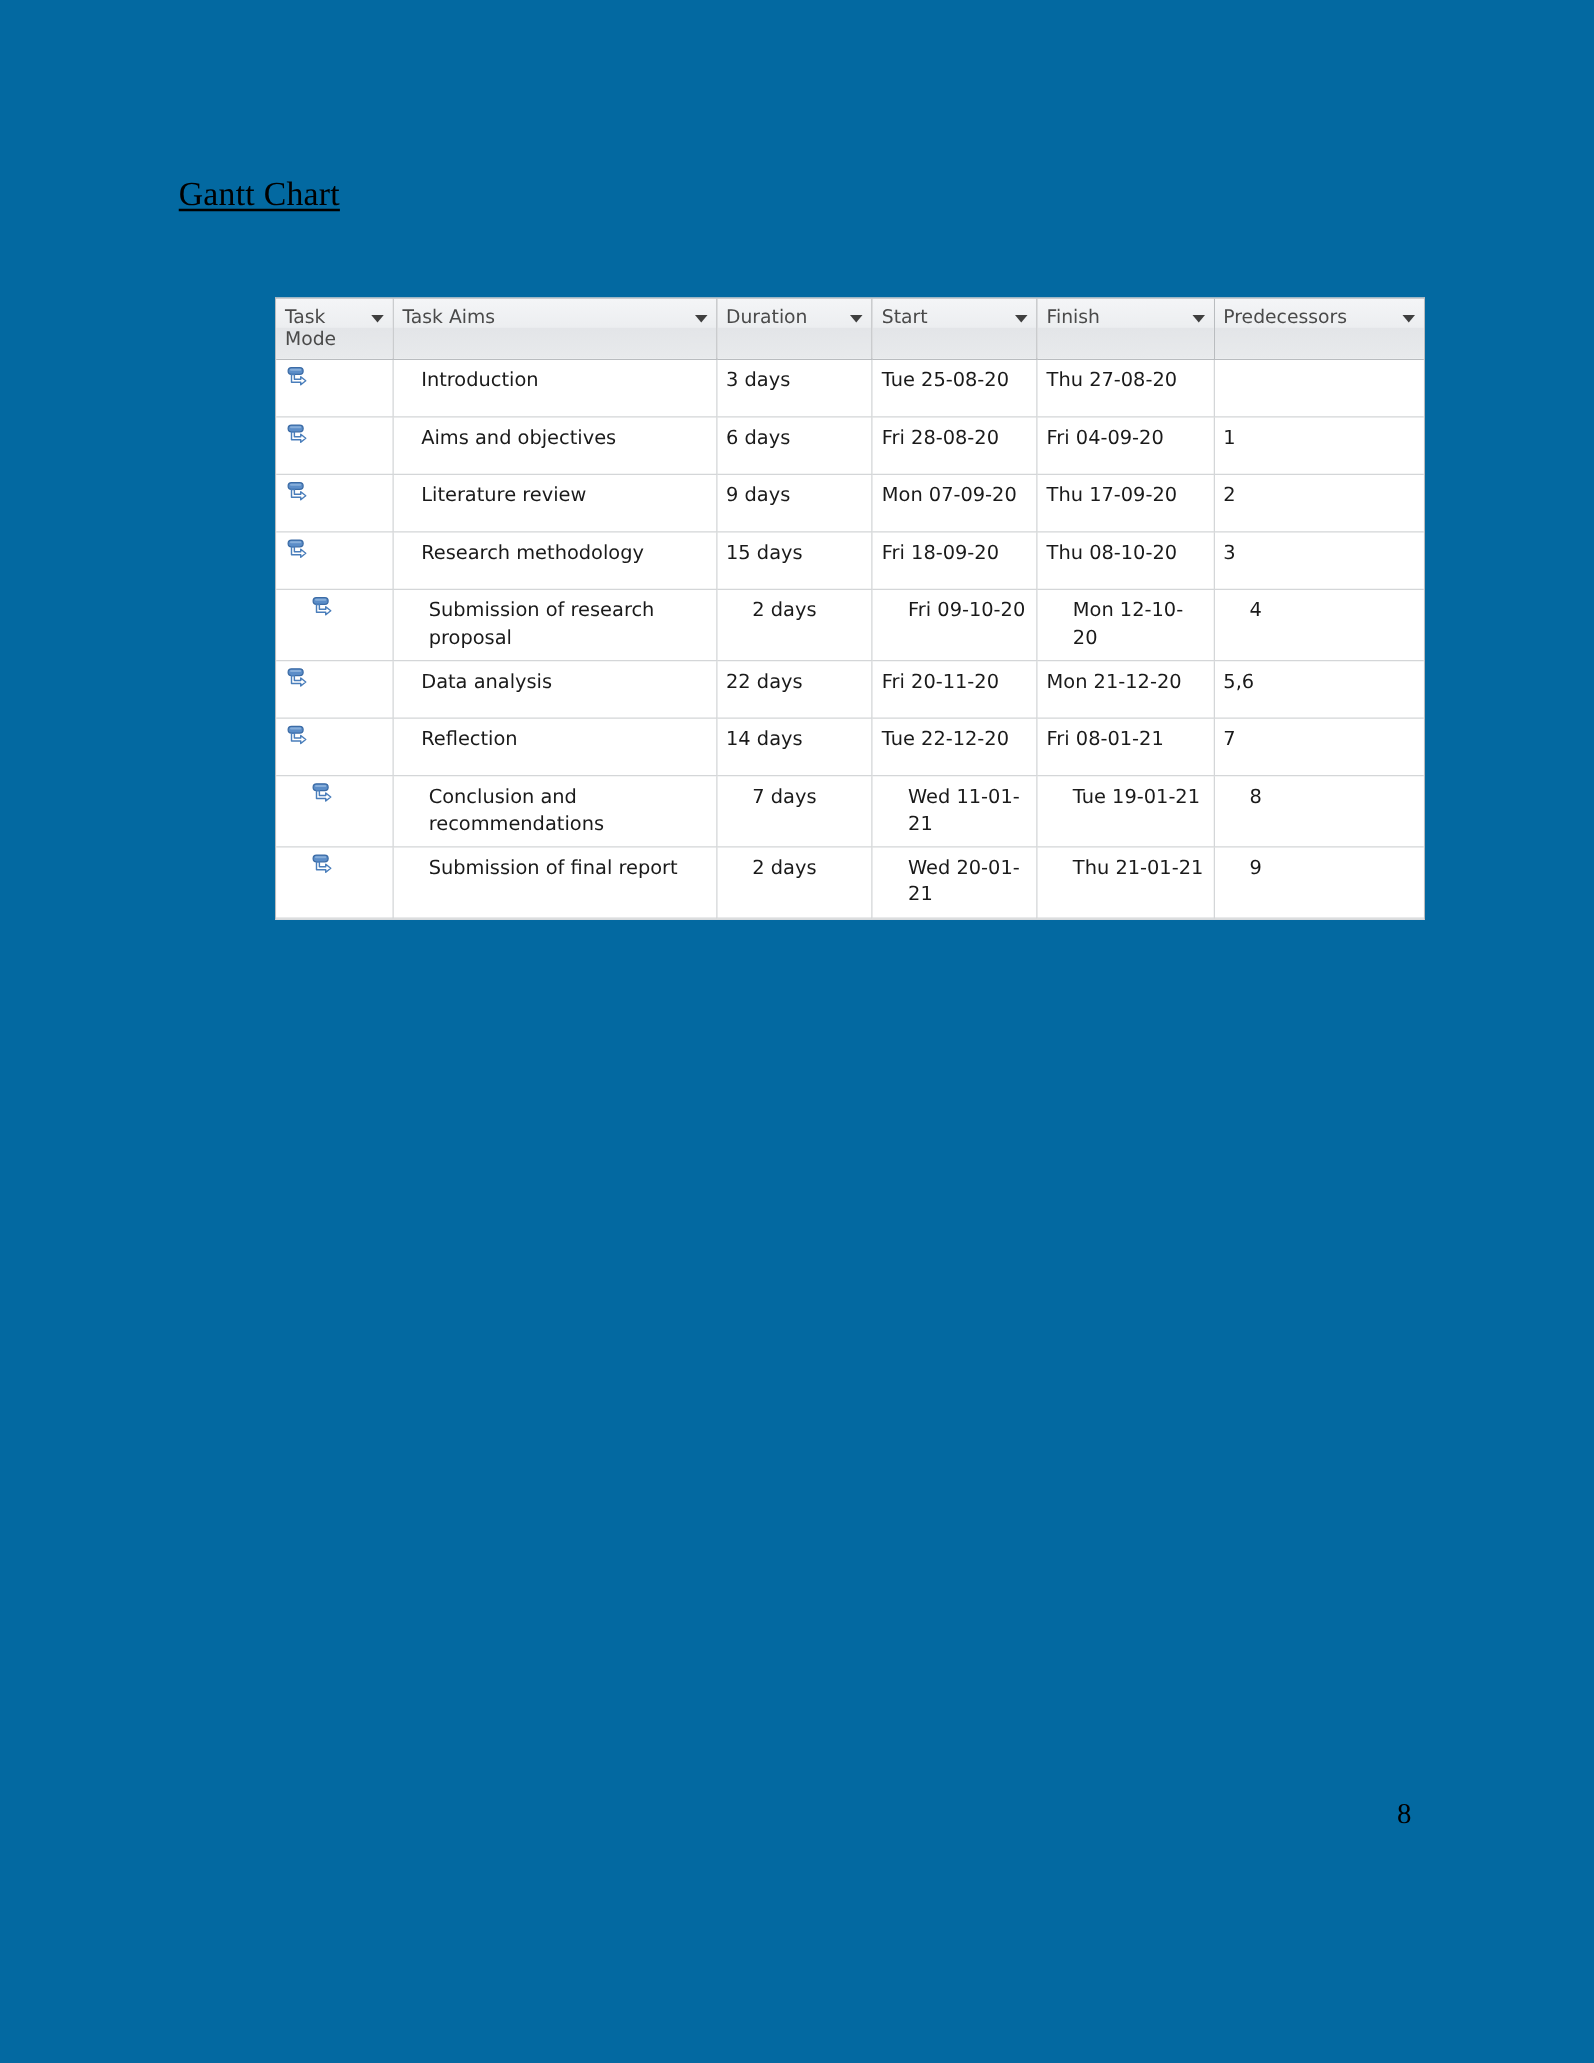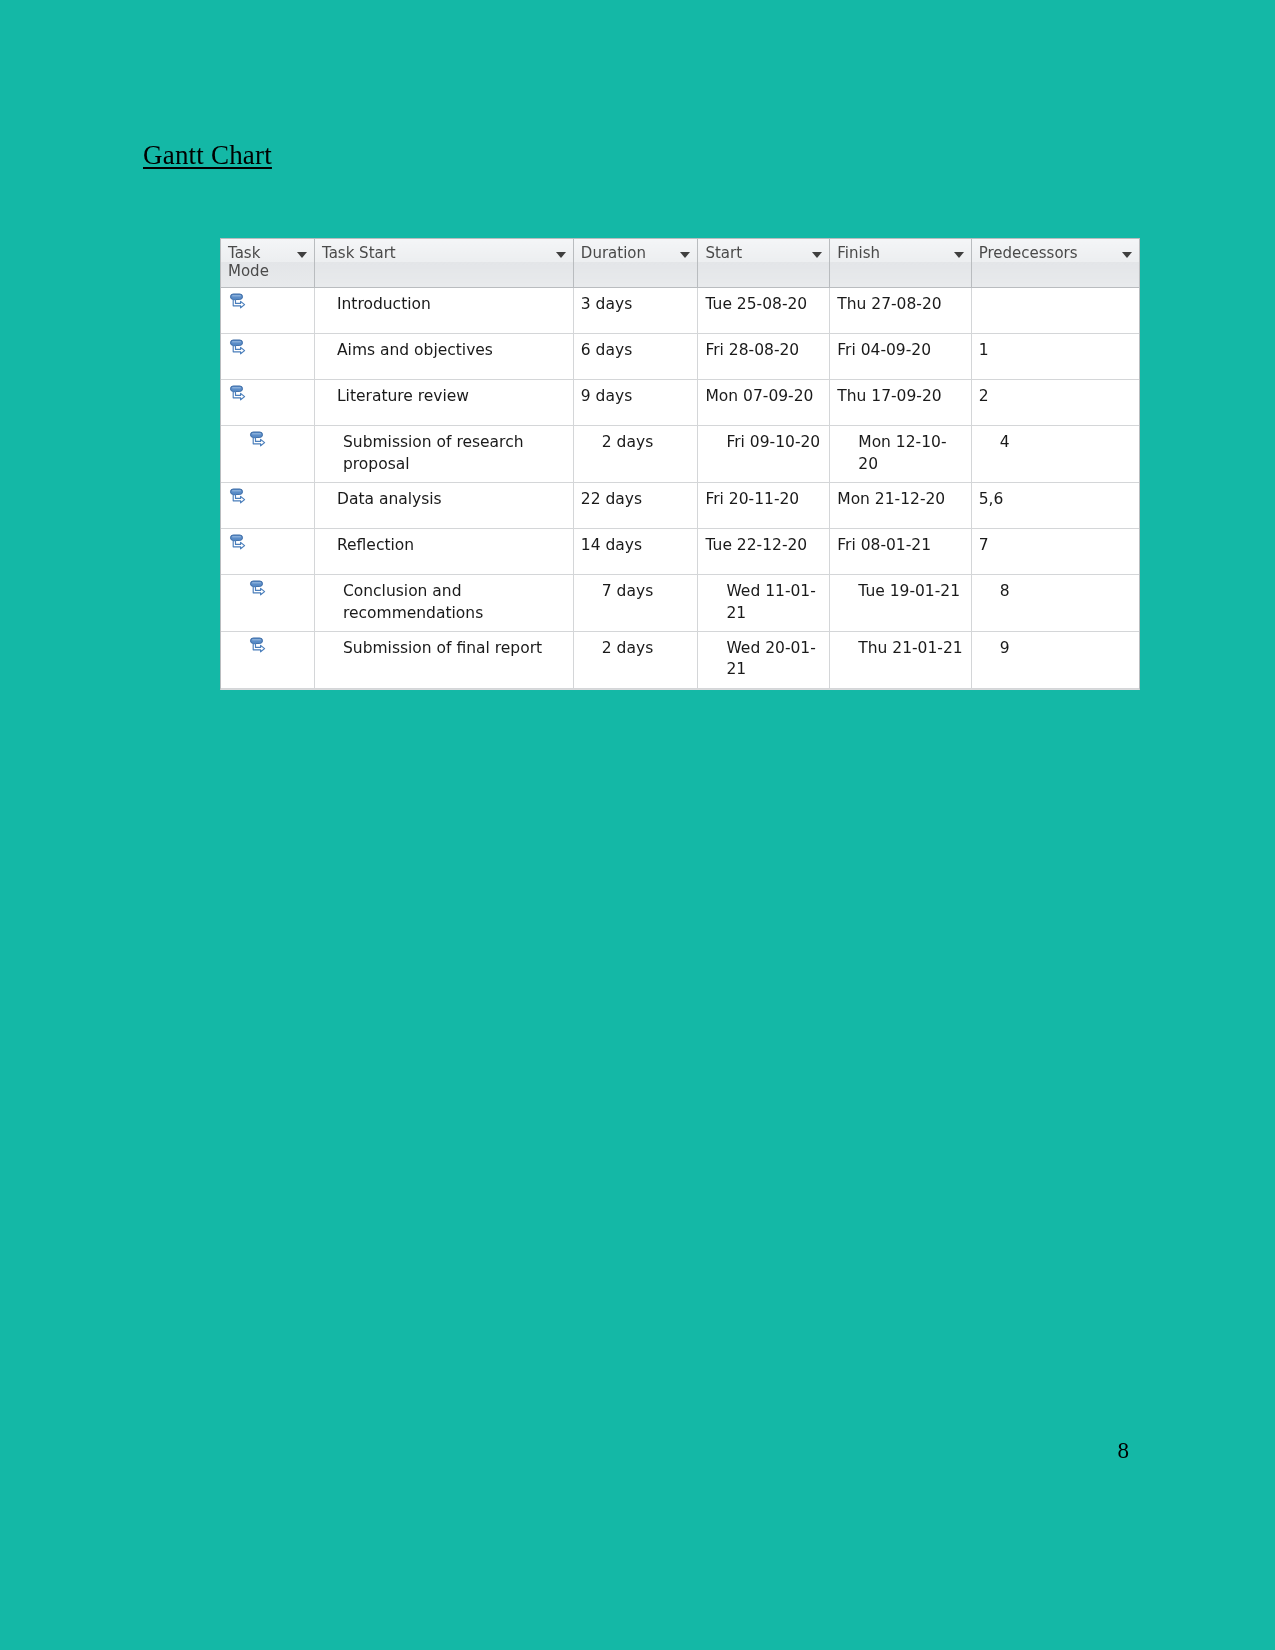--- a/index.html
+++ b/index.html
@@ -11,21 +11,21 @@
     height: 1650px;
     background: #ffffff;
     font-family: "Liberation Serif", serif;
     position: relative;
     overflow: hidden;
   }
 
   .page {
     position: absolute;
     inset: 0;
-    background: #14b8a6;
+    background: #0369a1;
   }
 
   
   .doc-heading {
     position: absolute;
     left: 143px;
     top: 140px;
     font-family: "Liberation Serif", serif;
     font-size: 27px;
     color: #000000;
@@ -155,21 +155,21 @@
         <col class="c-fin">
         <col class="c-pred">
       </colgroup>
       <thead>
         <tr>
           <th>
             <span class="th-inner">Task Mode</span>
             <span class="filter-arrow"></span>
           </th>
           <th>
-            <span class="th-inner">Task Start</span>
+            <span class="th-inner">Task Aims</span>
             <span class="filter-arrow"></span>
           </th>
           <th>
             <span class="th-inner">Duration</span>
             <span class="filter-arrow"></span>
           </th>
           <th>
             <span class="th-inner">Start</span>
             <span class="filter-arrow"></span>
           </th>
@@ -213,20 +213,32 @@
                   <rect x="1.5" y="2" width="12" height="5.4" rx="2.7" ry="2.7" fill="#5b8dc8" stroke="#3b6ba5" stroke-width="1"></rect>
                   <rect x="3" y="3" width="9" height="1.6" rx="0.8" fill="#8fb4dd" opacity="0.85"></rect>
                   <path d="M6.5 7.6 L6.5 11.4 L11.6 11.4 L11.6 9.4 L15.6 12.6 L11.6 15.8 L11.6 13.8 L4.2 13.8 L4.2 7.6 Z" fill="#ffffff" stroke="#4a7ebb" stroke-width="1.15" stroke-linejoin="round"></path>
                 </svg></span></td>
             <td class="cell-name">Literature review</td>
             <td class="cell-dur">9 days</td>
             <td class="cell-start">Mon 07-09-20</td>
             <td class="cell-fin">Thu 17-09-20</td>
             <td class="cell-pred">2</td>
           </tr>
+          <tr class="row-tall">
+            <td class="cell-mode"><span><svg class="taskmode-icon" viewBox="0 0 22 22" xmlns="http://www.w3.org/2000/svg">
+                  <rect x="1.5" y="2" width="12" height="5.4" rx="2.7" ry="2.7" fill="#5b8dc8" stroke="#3b6ba5" stroke-width="1"></rect>
+                  <rect x="3" y="3" width="9" height="1.6" rx="0.8" fill="#8fb4dd" opacity="0.85"></rect>
+                  <path d="M6.5 7.6 L6.5 11.4 L11.6 11.4 L11.6 9.4 L15.6 12.6 L11.6 15.8 L11.6 13.8 L4.2 13.8 L4.2 7.6 Z" fill="#ffffff" stroke="#4a7ebb" stroke-width="1.15" stroke-linejoin="round"></path>
+                </svg></span></td>
+            <td class="cell-name">Research methodology</td>
+            <td class="cell-dur">15 days</td>
+            <td class="cell-start">Fri 18-09-20</td>
+            <td class="cell-fin">Thu 08-10-20</td>
+            <td class="cell-pred">3</td>
+          </tr>
           <tr class="row-2line">
             <td class="cell-mode"><span><svg class="taskmode-icon" viewBox="0 0 22 22" xmlns="http://www.w3.org/2000/svg">
                   <rect x="1.5" y="2" width="12" height="5.4" rx="2.7" ry="2.7" fill="#5b8dc8" stroke="#3b6ba5" stroke-width="1"></rect>
                   <rect x="3" y="3" width="9" height="1.6" rx="0.8" fill="#8fb4dd" opacity="0.85"></rect>
                   <path d="M6.5 7.6 L6.5 11.4 L11.6 11.4 L11.6 9.4 L15.6 12.6 L11.6 15.8 L11.6 13.8 L4.2 13.8 L4.2 7.6 Z" fill="#ffffff" stroke="#4a7ebb" stroke-width="1.15" stroke-linejoin="round"></path>
                 </svg></span></td>
             <td class="cell-name">Submission of research proposal</td>
             <td class="cell-dur">2 days</td>
             <td class="cell-start">Fri 09-10-20</td>
             <td class="cell-fin">Mon 12-10-20</td>

